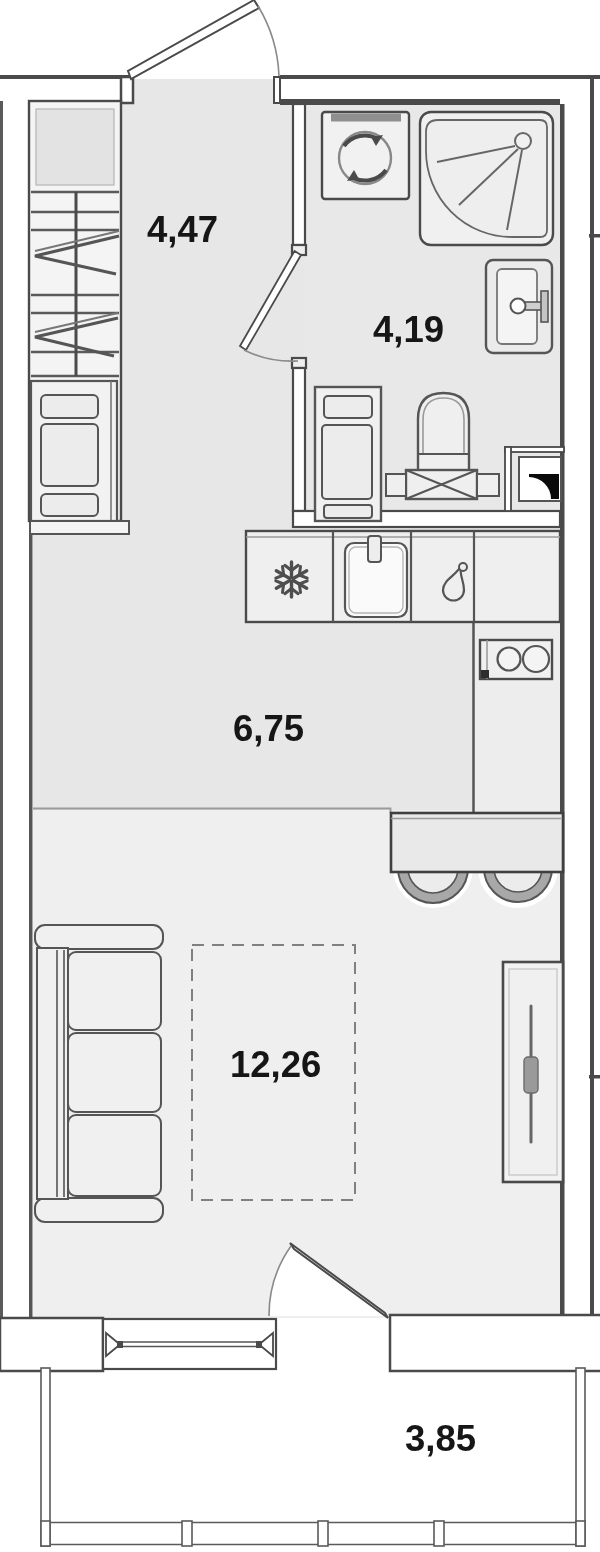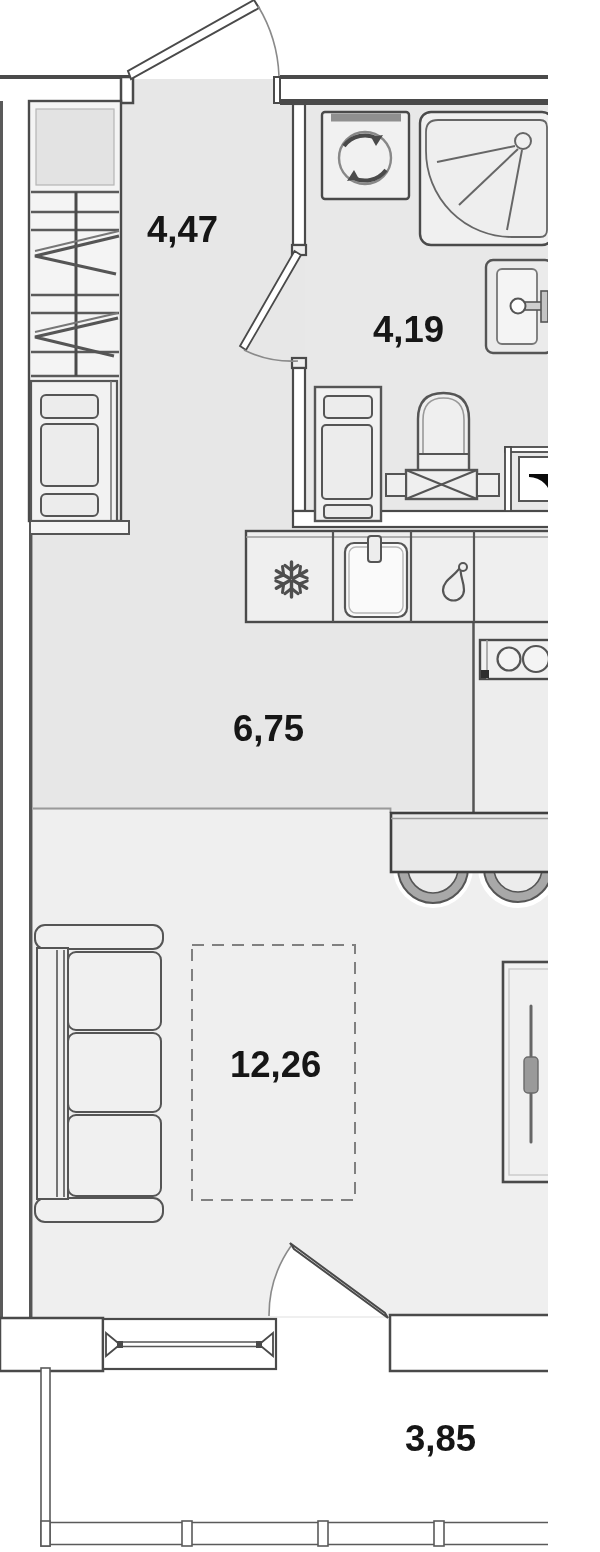--- a/index.html
+++ b/index.html
@@ -1,16 +1,16 @@
 <!DOCTYPE html>
 <html><head>
 <meta charset="utf-8">
 <style>
   html,body{margin:0;padding:0;background:#fff;}
-  .wrap{width:548px;height:1552px;position:relative;background:#fff;overflow:hidden;}
+  .wrap{width:600px;height:1552px;position:relative;background:#fff;overflow:hidden;}
   text{font-family:"Liberation Sans",sans-serif;font-weight:600;fill:#161616;}
 </style>
 </head>
 <body>
 <div class="wrap">
 <svg width="600" height="1552" viewBox="0 0 600 1552" xmlns="http://www.w3.org/2000/svg">
 
 <rect x="0" y="0" width="600" height="1552" fill="#ffffff"></rect>
 
 <rect x="133" y="79" width="141" height="30" fill="#e7e7e7"></rect>

